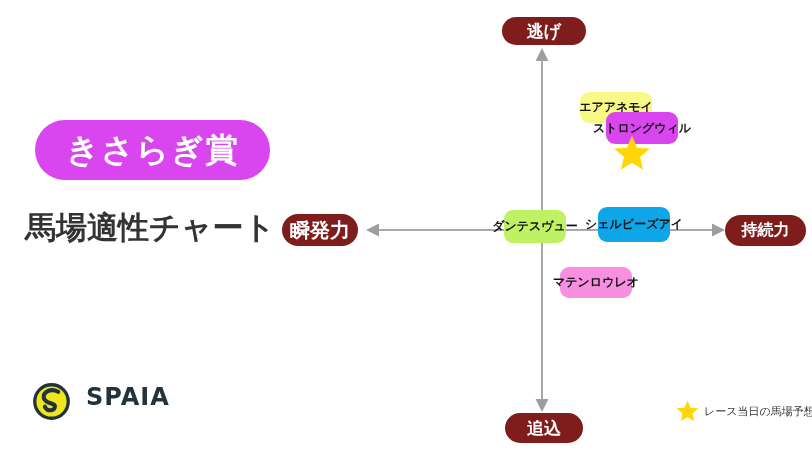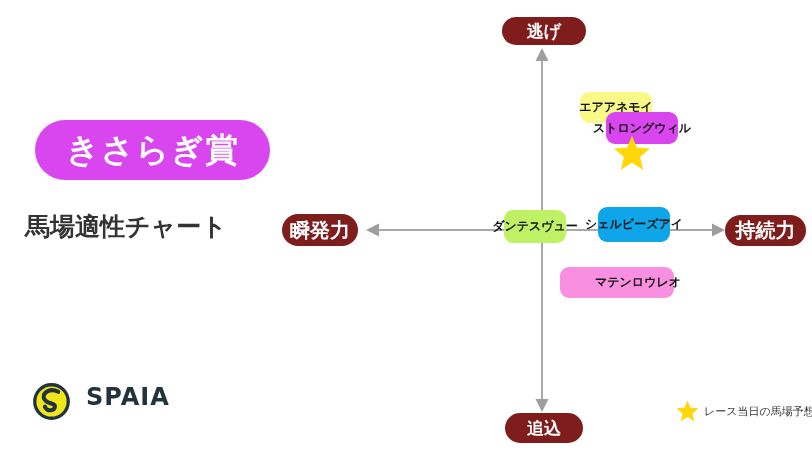--- a/index.html
+++ b/index.html
@@ -11,48 +11,48 @@
 
   
   .race-badge {
     position:absolute; left:35px; top:120px; width:235px; height:60px;
     background:#d946ef; border-radius:30px;
     display:flex; align-items:center; justify-content:center;
     color:#ffffff; font-size:33px; font-weight:bold; letter-spacing:1px;
   }
   .subtitle {
     position:absolute; left:25px; top:206px;
-    font-size:25px; font-weight:bold; color:#333333; line-height:42px;
+    font-size:31px; font-weight:bold; color:#333333; line-height:42px;
     white-space:nowrap;
   }
 
   
   .axes-svg { position:absolute; left:0; top:0; z-index:1; }
 
   .axis-pill {
     position:absolute; background:#7f1d1d; color:#ffffff;
     border-radius:999px; display:flex; align-items:center; justify-content:center;
     font-weight:bold; z-index:2;
   }
   .pill-top    { left:502px; top:17px;  width:84px; height:28px; font-size:17px; }
   .pill-bottom { left:505px; top:413px; width:78px; height:30px; font-size:17px; }
   .pill-left   { left:282px; top:214px; width:76px; height:32px; font-size:20px; }
-  .pill-right  { left:725px; top:215px; width:81px; height:31px; font-size:20px; }
+  .pill-right  { left:725px; top:215px; width:81px; height:31px; font-size:16px; }
 
   
   .horse-chip {
     position:absolute; border-radius:9px; z-index:2;
     display:flex; align-items:center; justify-content:center;
     font-size:12px; font-weight:bold; color:#111111; white-space:nowrap;
   }
   .chip-0 { left:580px; top:92px;  width:72px; height:31px; }
   .chip-1 { left:606px; top:112px; width:72px; height:32px; z-index:3; }
   .chip-2 { left:504px; top:210px; width:62px; height:33px; }
   .chip-3 { left:598px; top:207px; width:72px; height:35px; }
-  .chip-4 { left:560px; top:267px; width:72px; height:31px;padding-left:42px; }
+  .chip-4 { left:560px; top:267px; width:72px; height:31px; }
 
   .pred-star { position:absolute; left:613px; top:135px; z-index:4; }
 
   
   .legend {
     position:absolute; left:676px; top:400px; z-index:2;
     display:flex; align-items:center; gap:5px;
   }
   .legend-label { font-size:11px; color:#333333; white-space:nowrap; }
 

